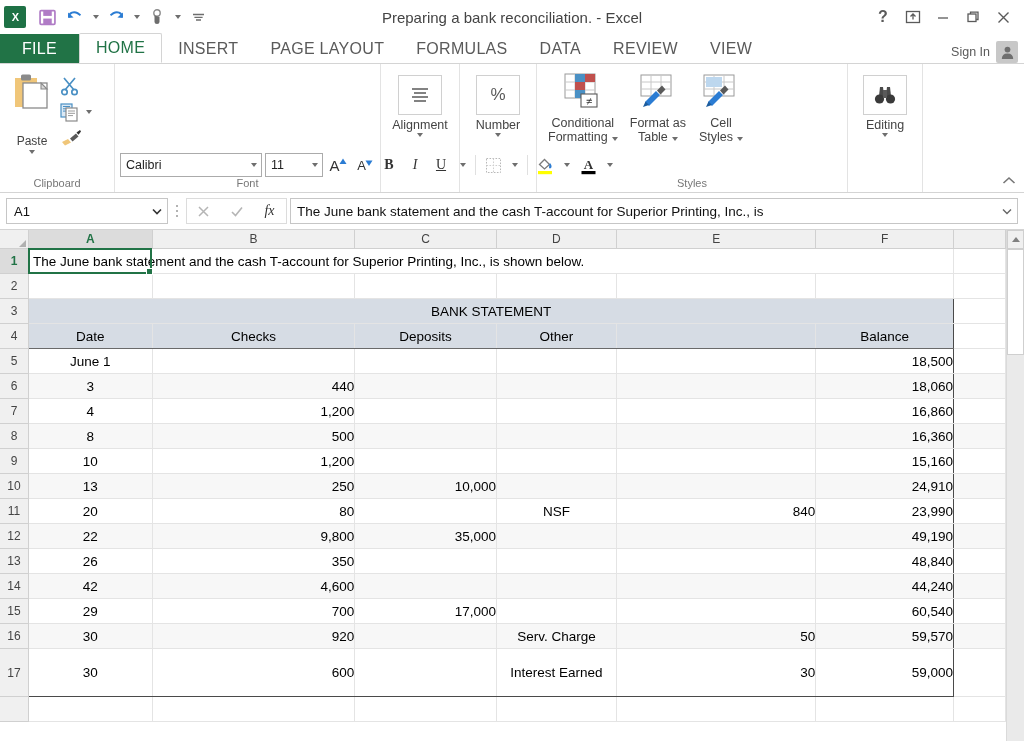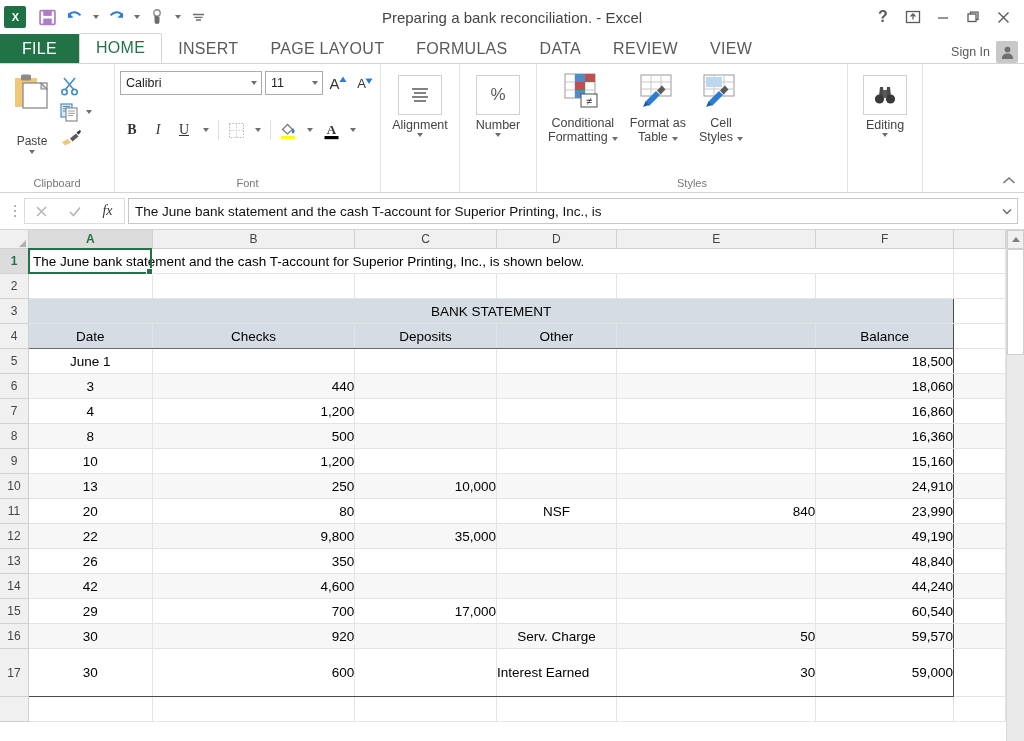--- a/index.html
+++ b/index.html
@@ -270,21 +270,21 @@
                 <path d="M17.5 4.5 L21 2 L22 3.5 L19.5 6.8 Z" fill="#333"></path>
               </svg>
             </div>
           </div>
         </div>
       </div>
       <div class="group-label">Clipboard</div>
     </div>
 
     <div class="group fontg">
-      <div class="group-body" style="flex-direction:column;align-items:flex-start;gap:16px;">
+      <div class="group-body" style="flex-direction:row;align-items:flex-end;">
         <div class="fg-row1">
           <div class="combo fontname">
             <span class="v">Calibri</span>
             <span class="arrow">
                 <span class="caret-dn"></span>
               </span>
           </div>
           <div class="combo fontsize">
             <span class="v">11</span>
             <span class="arrow">
@@ -454,20 +454,28 @@
     <div class="ribbon-tail">
       <span class="collapse">
         <svg width="14" height="10" viewBox="0 0 14 10">
             <path d="M1.5 7 L7 2 L12.5 7" stroke="#777" stroke-width="1.6" fill="none"></path>
           </svg>
       </span>
     </div>
   </div>
 
   <div class="fbar">
+    <div class="namebox">
+      <span class="v">A1</span>
+      <span class="arrow">
+        <svg width="10" height="7" viewBox="0 0 10 7">
+            <path d="M1 1.5 L5 5.5 L9 1.5" stroke="#333" stroke-width="1.6" fill="none"></path>
+          </svg>
+      </span>
+    </div>
     <div class="grip">
       <svg width="4" height="16" viewBox="0 0 4 16">
           <circle cx="2" cy="3" r="1" fill="#9a9a9a"></circle>
           <circle cx="2" cy="8" r="1" fill="#9a9a9a"></circle>
           <circle cx="2" cy="13" r="1" fill="#9a9a9a"></circle>
         </svg>
     </div>
     <div class="fx-grp">
       <div class="fx-btn">
         <svg width="13" height="13" viewBox="0 0 13 13">
@@ -672,21 +680,21 @@
           <td class="cell c">Serv. Charge</td>
           <td class="cell r">50</td>
           <td class="cell r tbl-right">59,570</td>
           <td class="cell"></td>
         </tr>
         <tr style="height:48px">
           <td class="rowhdr">17</td>
           <td class="cell c tbl-left tbl-bot">30</td>
           <td class="cell r tbl-bot">600</td>
           <td class="cell r tbl-bot"></td>
-          <td class="cell r twoline tbl-bot" style="text-align:left">Interest Earned</td>
+          <td class="cell r twoline tbl-bot" style="text-align:center">Interest Earned</td>
           <td class="cell r tbl-bot">30</td>
           <td class="cell r tbl-right tbl-bot">59,000</td>
           <td class="cell"></td>
         </tr>
         <tr>
           <td class="rowhdr"></td>
           <td class="cell"></td>
           <td class="cell"></td>
           <td class="cell"></td>
           <td class="cell"></td>

